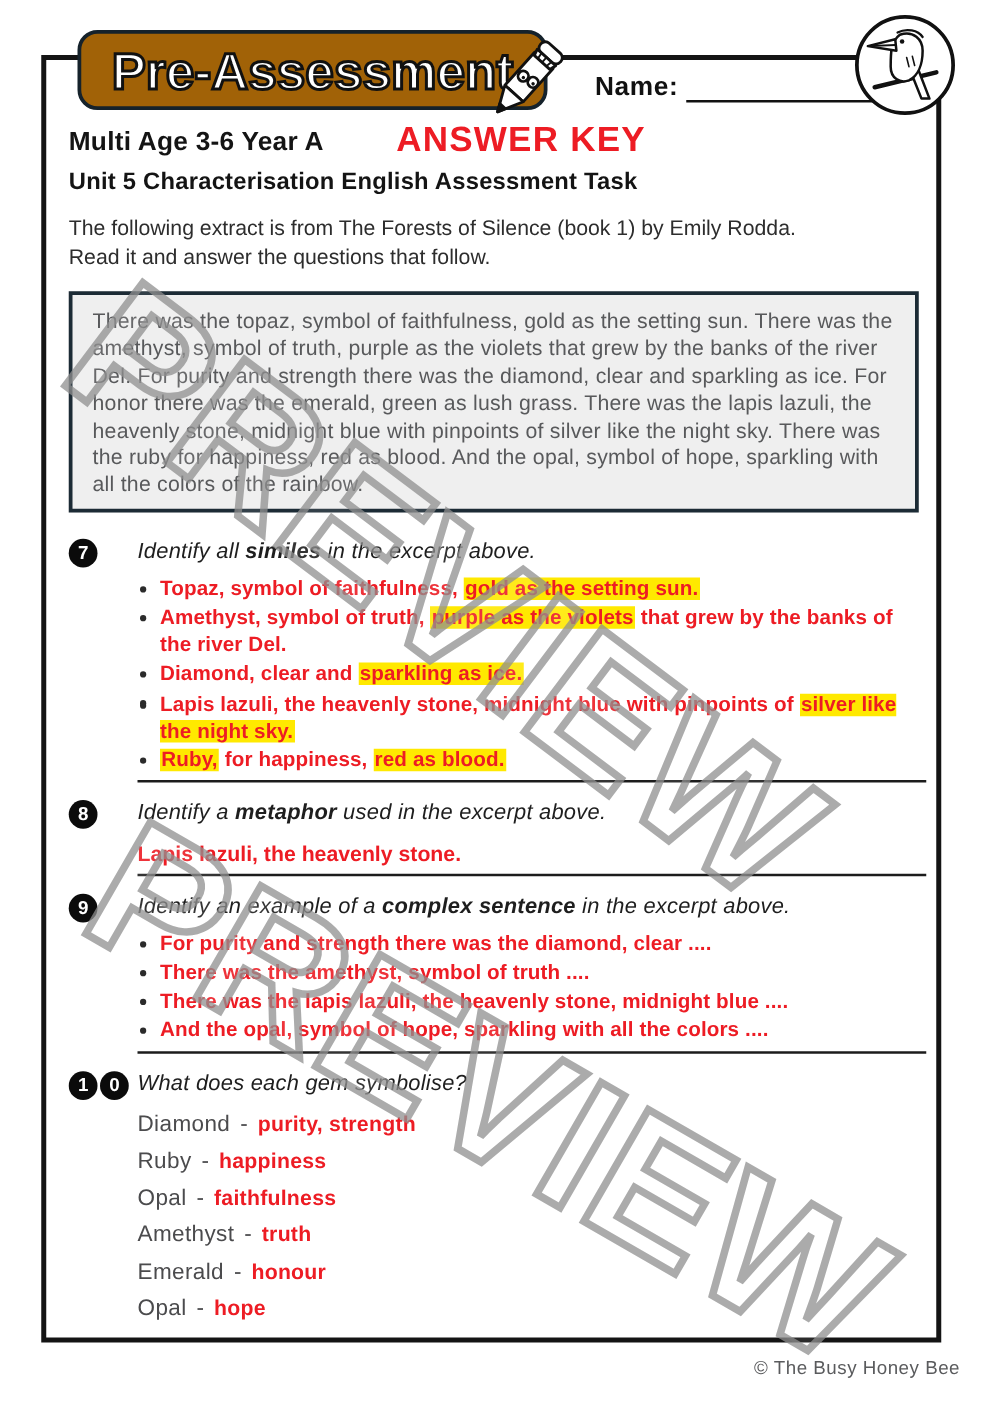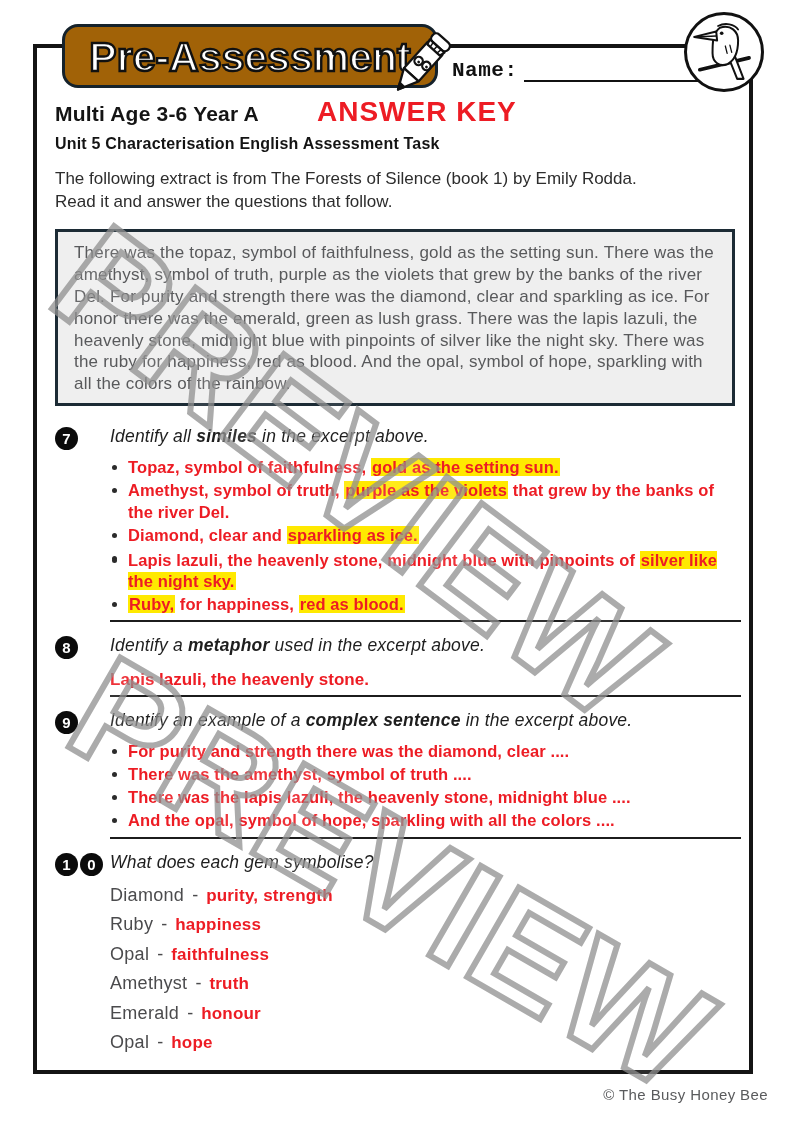--- a/index.html
+++ b/index.html
@@ -10,32 +10,32 @@
   }
   
   .frame{position:absolute;left:33px;top:44px;width:720px;height:1030px;
     border:4px solid #141414;box-sizing:border-box;background:#fff;z-index:1;}
   
   .banner{position:absolute;left:62px;top:24px;width:376px;height:64px;
     background:#a16207;border:3.5px solid #15222b;border-radius:16px;z-index:3;
     display:flex;align-items:center;justify-content:center;box-sizing:border-box;}
   .pencil{position:absolute;left:384px;top:22px;width:76px;height:84px;z-index:4;}
   
-  .name-row{position:absolute;left:452px;top:58px;z-index:3;display:flex;align-items:center;font-family:Liberation Mono, monospace;}
+  .name-row{position:absolute;left:476px;top:58px;z-index:3;display:flex;align-items:flex-start;}
   .name-label{font-size:21px;font-weight:700;color:#111;letter-spacing:.5px;}
   .name-line{display:inline-block;width:196px;border-bottom:2px solid #111;height:22px;margin-left:6px;}
   
   .bird{position:absolute;left:684px;top:12px;width:80px;height:80px;border:3.5px solid #111;
     border-radius:50%;background:#fff;z-index:3;box-sizing:border-box;overflow:hidden;}
   
   .content{position:absolute;left:55px;top:98px;width:686px;z-index:2;}
   .head-row{display:flex;align-items:flex-end;}
   .course{font-size:21px;font-weight:700;color:#141414;letter-spacing:.2px;}
   .answer-key{font-size:28px;font-weight:700;color:var(--red);margin-left:58px;letter-spacing:1px;line-height:1;}
-  .unit-title{font-size:16px;font-weight:700;color:#141414;margin-top:9px;letter-spacing:.2px;}
+  .unit-title{font-size:19px;font-weight:700;color:#141414;margin-top:9px;letter-spacing:.2px;}
   .intro{margin-top:15px;font-size:17px;color:#2d2d2d;line-height:1.35;}
   
   .excerpt{margin-top:15px;border:3.5px solid var(--exborder);background:var(--exbg);
     box-sizing:border-box;width:680px;padding:10px 16px 8px 16px;
     font-size:17px;color:var(--extext);line-height:1.29;letter-spacing:.2px;}
   
   .questions{margin-top:20px;}
   .q{display:flex;margin-bottom:13px;}
   .qbadges{width:55px;flex:0 0 55px;padding-top:1px;display:flex;gap:2px;}
   .badge{width:23px;height:23px;border-radius:50%;background:#0b0b0b;color:#fff;

